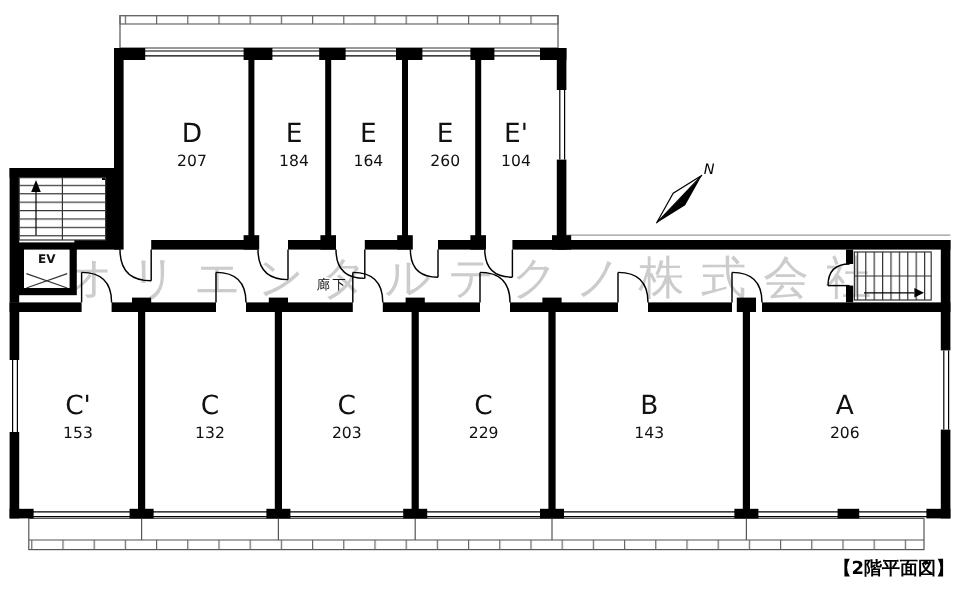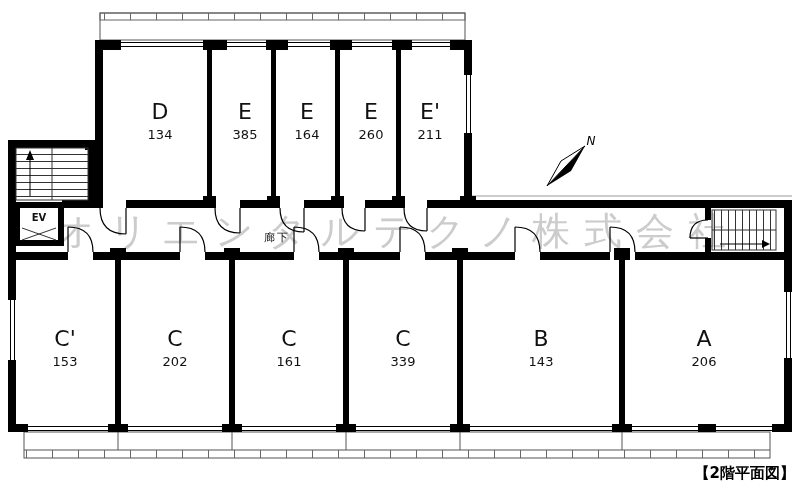--- a/index.html
+++ b/index.html
@@ -205,54 +205,54 @@
     <g>
       <polygon points="585,146 571,171 547,186" fill="#000"></polygon>
       <polygon points="585,146 561,161 547,186" fill="#fff" stroke="#000" stroke-width="1"></polygon>
     </g>
   </svg>
 
   <div class="labels">
 
     <div class="room-label" style="left:160px;top:100px">
       <div class="room-type">D</div>
-      <div class="room-number">134</div>
+      <div class="room-number">207</div>
     </div>
     <div class="room-label" style="left:245px;top:100px">
       <div class="room-type">E</div>
-      <div class="room-number">385</div>
+      <div class="room-number">184</div>
     </div>
     <div class="room-label" style="left:307px;top:100px">
       <div class="room-type">E</div>
       <div class="room-number">164</div>
     </div>
     <div class="room-label" style="left:371px;top:100px">
       <div class="room-type">E</div>
       <div class="room-number">260</div>
     </div>
     <div class="room-label" style="left:430px;top:100px">
       <div class="room-type">E'</div>
-      <div class="room-number">211</div>
+      <div class="room-number">104</div>
     </div>
 
     <div class="room-label" style="left:65px;top:327px">
       <div class="room-type">C'</div>
       <div class="room-number">153</div>
     </div>
     <div class="room-label" style="left:175px;top:327px">
       <div class="room-type">C</div>
-      <div class="room-number">202</div>
+      <div class="room-number">132</div>
     </div>
     <div class="room-label" style="left:289px;top:327px">
       <div class="room-type">C</div>
-      <div class="room-number">161</div>
+      <div class="room-number">203</div>
     </div>
     <div class="room-label" style="left:403px;top:327px">
       <div class="room-type">C</div>
-      <div class="room-number">339</div>
+      <div class="room-number">229</div>
     </div>
     <div class="room-label" style="left:541px;top:327px">
       <div class="room-type">B</div>
       <div class="room-number">143</div>
     </div>
     <div class="room-label" style="left:704px;top:327px">
       <div class="room-type">A</div>
       <div class="room-number">206</div>
     </div>
 

